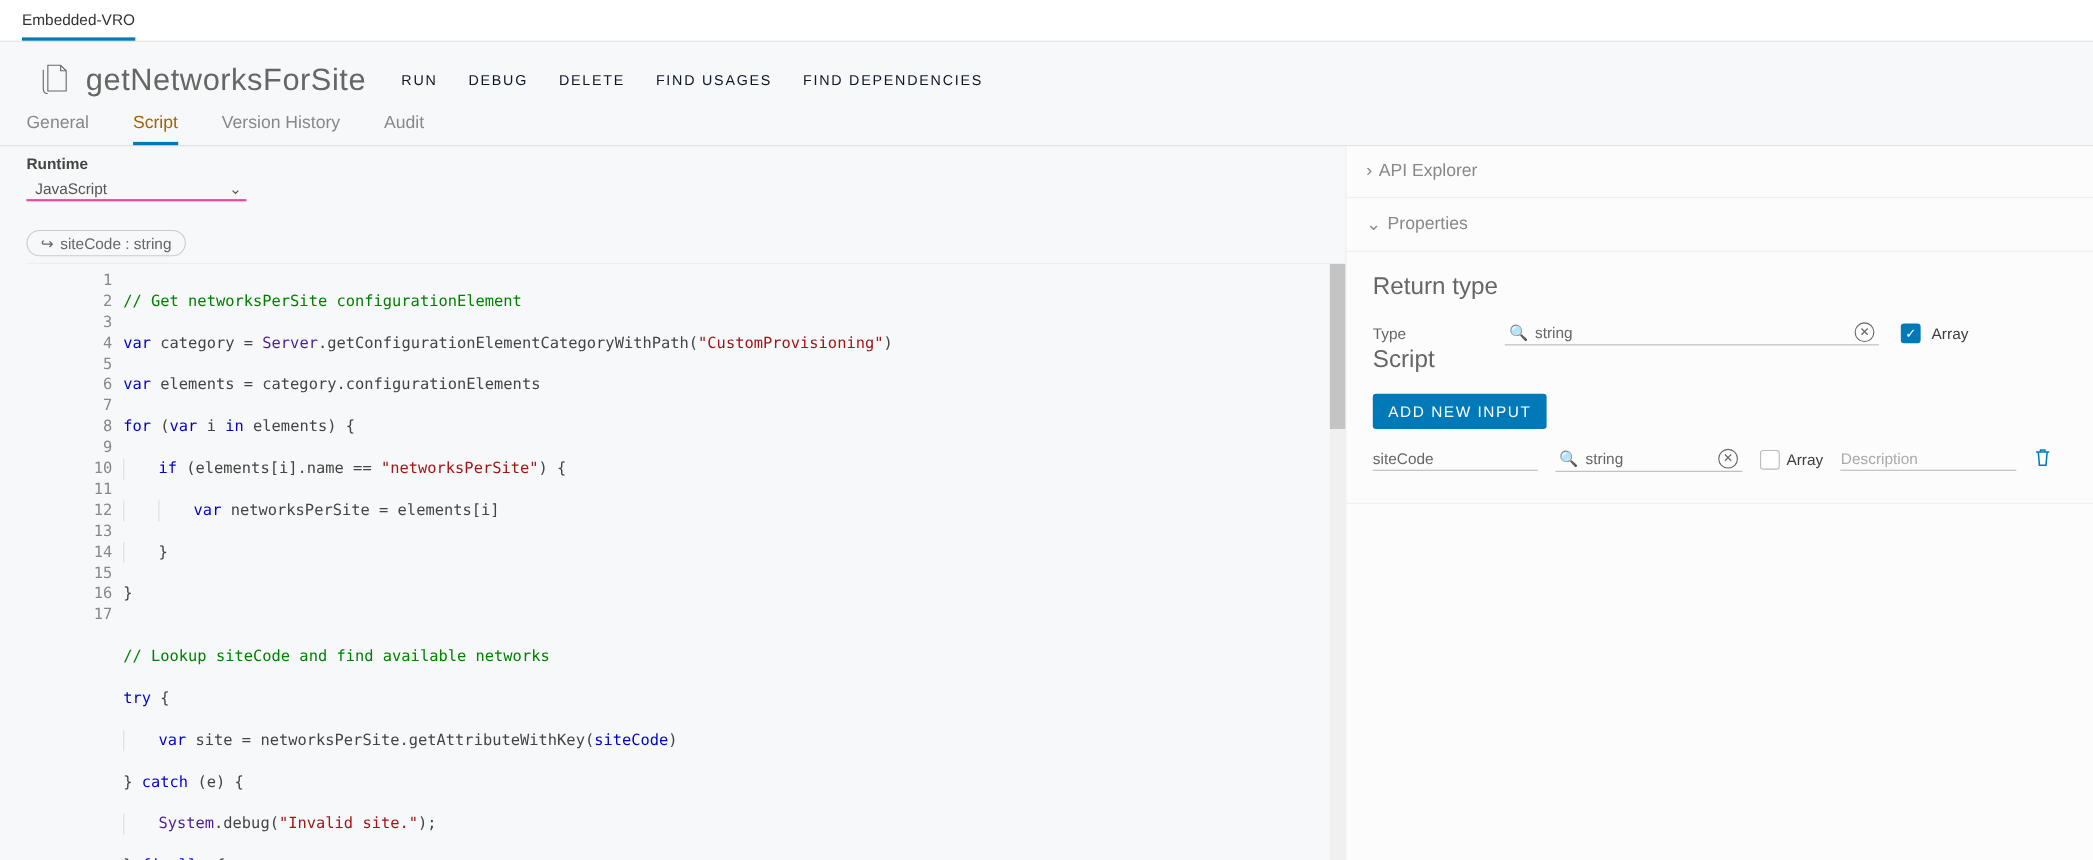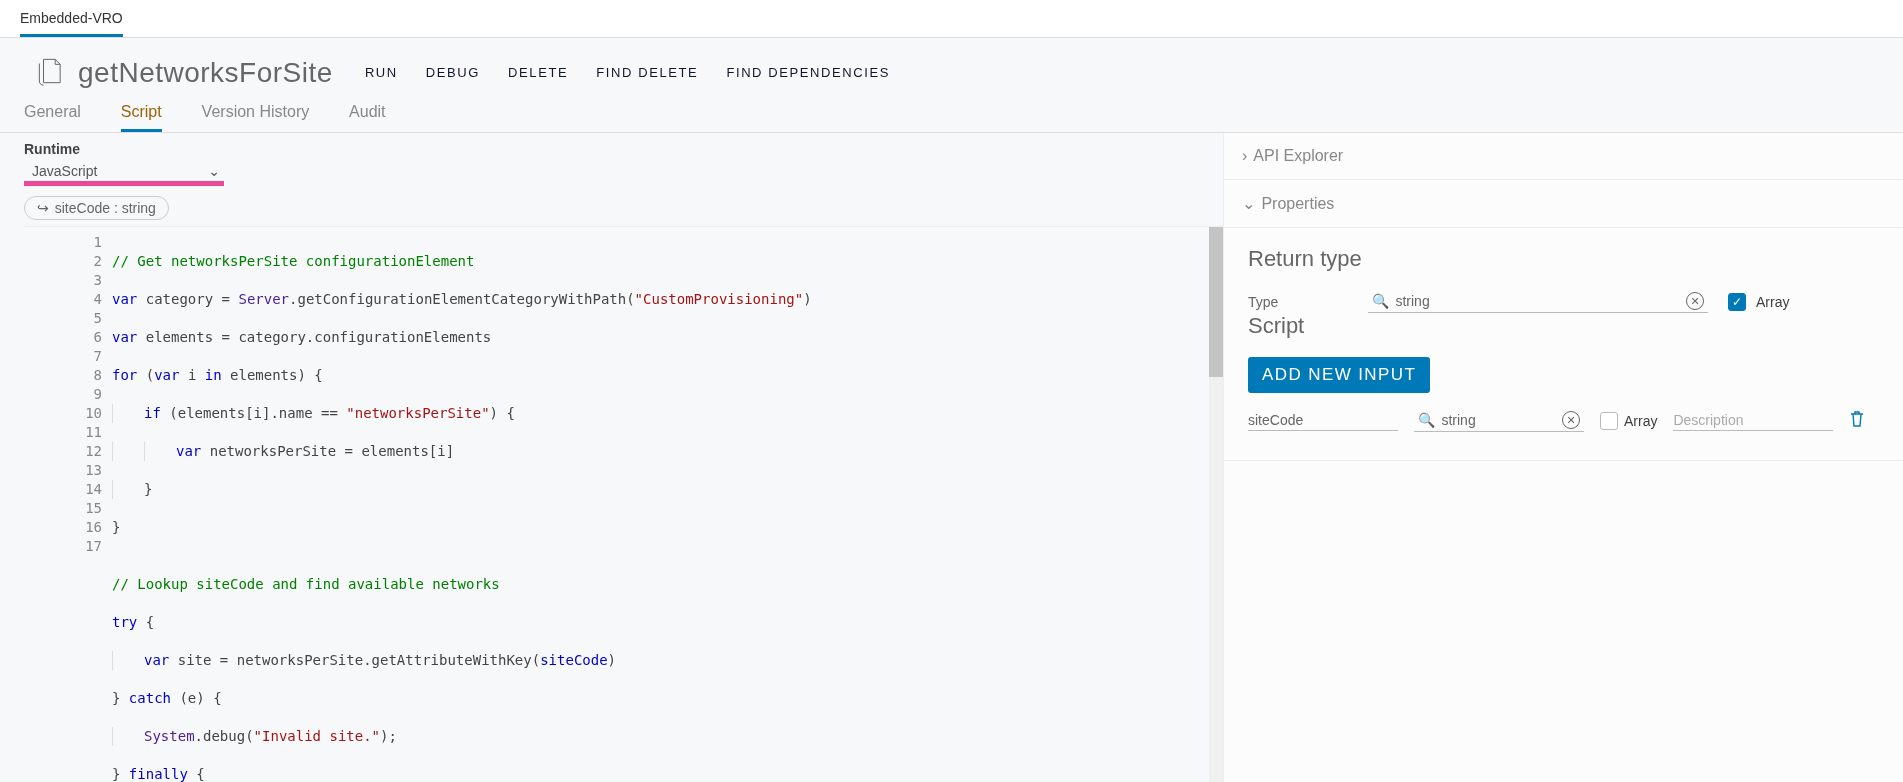--- a/index.html
+++ b/index.html
@@ -13,21 +13,21 @@
 .title-wrap svg { width:30px; height:30px; stroke:#666; fill:none; stroke-width:1.2; }
 .page-title { font-size:28px; font-weight:300; color:#666; letter-spacing:0.5px; }
 .actions { display:flex; gap:28px; }
 .action-link { color:#0f172a; letter-spacing:1.6px; font-size:13px; font-weight:500; cursor:pointer; }
 .sub-tabs { padding:0 24px; border-bottom:1px solid #ddd; }
 .sub-tabs .st { display:inline-block; padding:6px 0 8px; margin-right:36px; color:#888; cursor:pointer; font-size:16px; }
 .sub-tabs .st.active { color:#a16207; border-bottom:3px solid #0079b8; }
 .body-row { display:flex; }
 .left { flex:1; padding:8px 0 0 24px; position:relative; }
 .runtime-label { font-weight:600; color:#444; margin-bottom:4px; }
-.runtime-select { display:flex; align-items:center; justify-content:space-between; width:200px; border-bottom:5px solid #ec4899; padding:2px 4px 2px 8px; color:#555; cursor:pointer; margin-bottom:10px; }
+.runtime-select { display:flex; align-items:center; justify-content:space-between; width:200px; border-bottom:2px solid #ec4899; padding:2px 4px 2px 8px; color:#555; cursor:pointer; margin-bottom:26px; }
 .param-pill { display:inline-flex; align-items:center; gap:6px; border:1px solid #ccc; border-radius:14px; padding:3px 12px; color:#666; font-size:14px; margin-bottom:6px; cursor:pointer; }
 .editor-wrap { display:flex; border-top:1px solid #eee; position:relative; }
 .gutter { width:88px; text-align:right; padding:6px 10px 6px 0; color:#888; font-family:Menlo,Consolas,monospace; font-size:14px; line-height:19px; }
 .code { flex:1; padding:6px 0; font-family:Menlo,Consolas,monospace; font-size:14px; line-height:19px; white-space:pre; color:#444; }
 .c-comment{color:#008000;} .c-kw{color:#0000c8;} .c-type{color:#4c1d95;text-align:right;} .c-str{color:#a31515;} .c-lit{color:#0000c8;}
 .code-line{display:flex;align-items:flex-start;}
 .indent-guide{display:inline-block;width:1px;align-self:stretch;background:#ddd;margin-right:31px;}
 .scroll-track-v { position:absolute; right:0; top:0; bottom:12px; width:14px; background:#f0f0f0; }
 .scroll-thumb-v { position:absolute; right:0; top:0; width:14px; height:150px; background:#c4c4c4; }
 .right { width:680px; background:#fcfcfc; border-left:1px solid #eee; }
@@ -35,21 +35,21 @@
 .panel-body { padding:18px 24px 28px; border-bottom:1px solid #eee; }
 .sect-title { font-size:22px; color:#666; font-weight:300; margin-bottom:18px; }
 .row { display:flex; align-items:center; gap:20px; }
 .field-label { color:#666; width:100px; }
 .type-input { display:flex; align-items:center; gap:6px; border-bottom:1px solid #bbb; padding:2px 4px; flex:0 0 340px; color:#666; }
 .type-input .val{flex:1;}
 .icon-btn{width:18px;height:18px;display:flex;align-items:center;justify-content:center;cursor:pointer;color:#666;border:1.5px solid #666;border-radius:50%;font-size:11px;line-height:1;}
 .checkbox { width:18px; height:18px; border-radius:3px; border:1px solid #bbb; display:flex; align-items:center; justify-content:center; cursor:pointer; background:#fff; }
 .checkbox.checked { background:#0079b8; border-color:#0079b8; color:#fff; font-size:12px; }
 .check-label{color:#404040;margin-left:-10px;}
-.btn-primary { background:#0079b8; color:#fff; border:none; padding:8px 14px; letter-spacing:1.4px; font-size:17px; font-weight:500; border-radius:3px; cursor:pointer; margin-bottom:16px;text-align:right; }
+.btn-primary { background:#0079b8; color:#fff; border:none; padding:8px 14px; letter-spacing:1.4px; font-size:14px; font-weight:500; border-radius:3px; cursor:pointer; margin-bottom:16px;text-align:right; }
 .inputs-row { display:flex; align-items:center; gap:16px; }
 .uline { border-bottom:1px solid #bbb; padding:2px 0; color:#666; }
 .uline.name{width:150px;}
 .type-col{display:flex;align-items:center;gap:6px;border-bottom:1px solid #bbb;padding:2px 4px;width:170px;color:#666;}
 .type-col .val{flex:1;}
 .desc-input{border:none;border-bottom:1px solid #bbb;background:transparent;padding:2px 0;width:160px;color:#666;font-size:14px;}
 .desc-input::placeholder{color:#aaa;}
 .trash{color:#0079b8;cursor:pointer;}
 .caret{display:inline-block;}
 </style>
@@ -71,21 +71,21 @@
             <path d="M4 30c0 3 2 5 5 5"></path>
             <path d="M4 9v21"></path>
           </svg>
       </span>
       <span class="page-title">getNetworksForSite</span>
     </div>
     <div class="actions">
       <span class="action-link">RUN</span>
       <span class="action-link">DEBUG</span>
       <span class="action-link">DELETE</span>
-      <span class="action-link">FIND DELETE</span>
+      <span class="action-link">FIND USAGES</span>
       <span class="action-link">FIND DEPENDENCIES</span>
     </div>
   </div>
 
   <div class="sub-tabs">
     <span class="st">General</span>
     <span class="st active">Script</span>
     <span class="st">Version History</span>
     <span class="st">Audit</span>
   </div>

